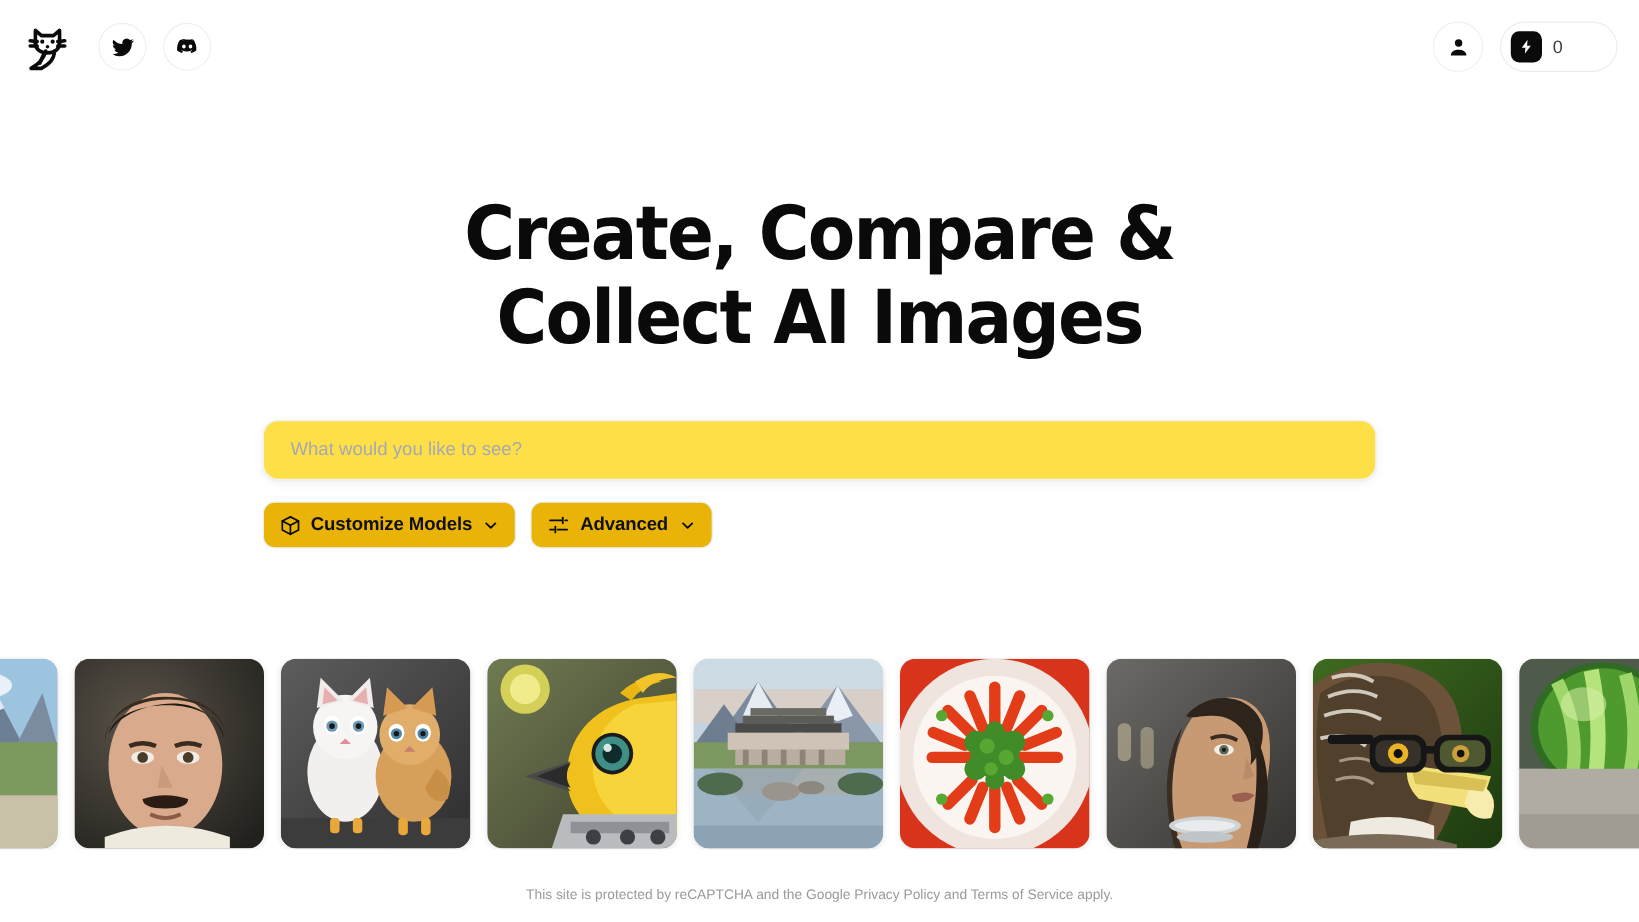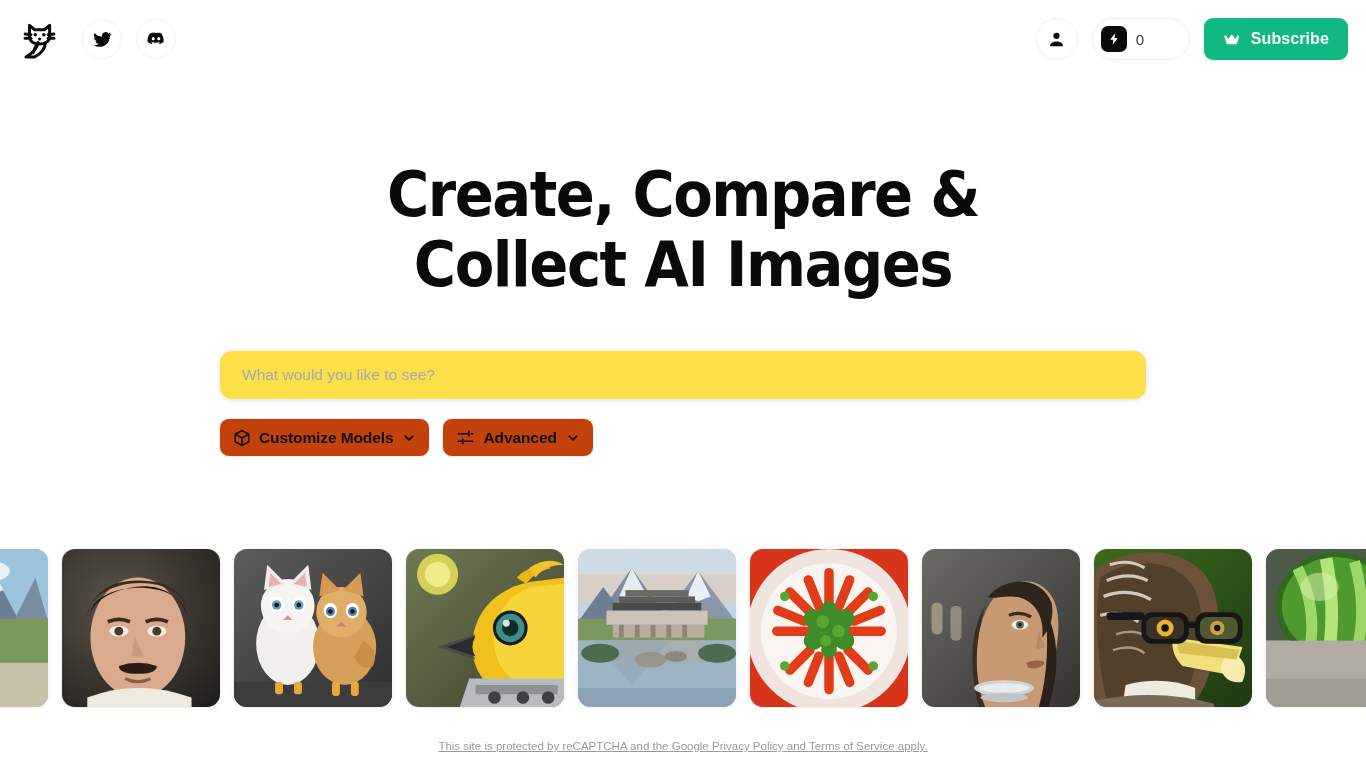--- a/index.html
+++ b/index.html
@@ -178,21 +178,21 @@
     top: 68px;
     left: 0;
     display: flex;
     gap: 12px;
   }
 
   .opt-btn {
     height: 39px;
     border-radius: 10px;
     border: 1px solid #ececec;
-    background: #c2410c;
+    background: #eab308;
     display: flex;
     align-items: center;
     gap: 8px;
     padding: 0 13px;
     font-family: inherit;
     font-size: 15.5px;
     font-weight: 700;
     color: #101010;
     letter-spacing: -.1px;
     cursor: pointer;
@@ -238,21 +238,21 @@
     width: 1366px;
     text-align: center;
     font-size: 11.5px;
     line-height: 15px;
     color: #9a9a9a;
     font-family: "Liberation Sans", sans-serif;
   }
 
   .footer a { color: #9a9a9a; text-decoration: none; cursor: pointer; }
   .footer .sep { color: #bdbdbd; }
-  .footer-line2 { margin-top: 1px; text-decoration: underline; }
+  .footer-line2 { margin-top: 1px; }
 </style>
 </head>
 <body>
 
 <div class="header">
   <div class="header-left">
 
     <div class="logo">
       <svg viewBox="0 0 64 64" width="46" height="50" aria-hidden="true">
         <g fill="none" stroke="#0a0a0a" stroke-width="4.2" stroke-linejoin="round" stroke-linecap="round">
@@ -297,26 +297,20 @@
 
     <div class="credits-pill">
       <span class="bolt-box">
         <svg viewBox="0 0 24 24" width="14" height="14" fill="#ffffff" aria-hidden="true">
           <path d="M13.6 2 5.4 13.3h5.2L9.8 22l8.5-11.6h-5.3z"></path>
         </svg>
       </span>
       <span class="credits-count">0</span>
     </div>
 
-    <button class="subscribe-btn">
-      <svg viewBox="0 0 24 24" width="19" height="19" fill="#ffffff" aria-hidden="true">
-        <path d="M2.3 7.2c.6-.5 1.5-.3 1.9.4l2.4 4 3.5-5.2c.5-.7 1.5-.7 2 0l3.4 5.1 2.4-3.9c.4-.7 1.3-.9 1.9-.4.5.4.7 1 .5 1.6l-2.6 8.2c-.2.6-.7.9-1.3.9H5.7c-.6 0-1.1-.4-1.3-.9L1.8 8.8c-.2-.6 0-1.2.5-1.6z"></path>
-      </svg>
-      <span>Subscribe</span>
-    </button>
   </div>
 </div>
 
 <div class="hero">
   <h1 class="hero-title">
     <span class="line">Create, Compare &amp;</span>
     <span class="line">Collect AI Images</span>
   </h1>
 </div>
 

